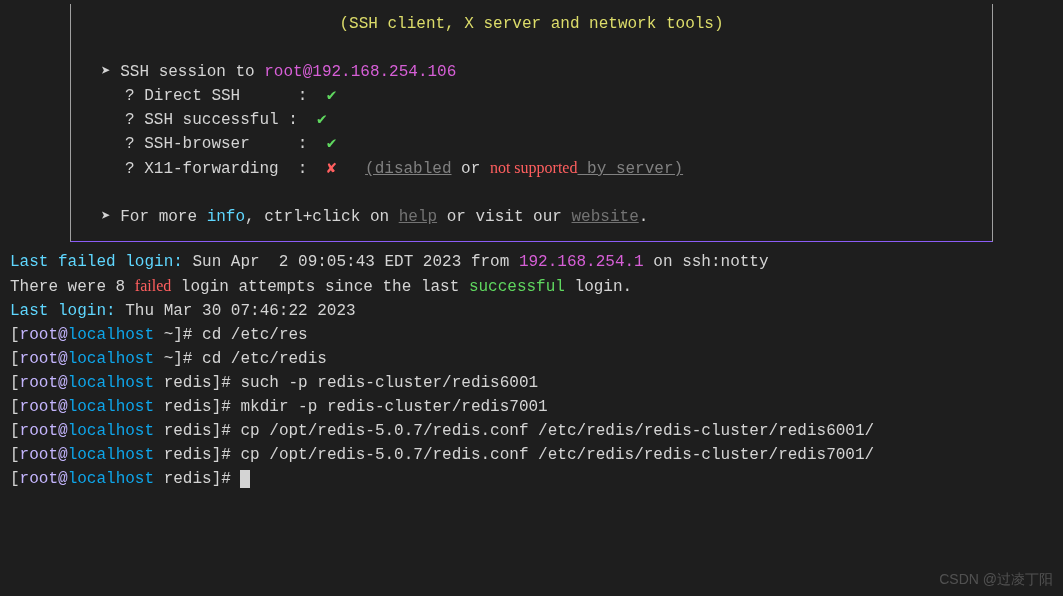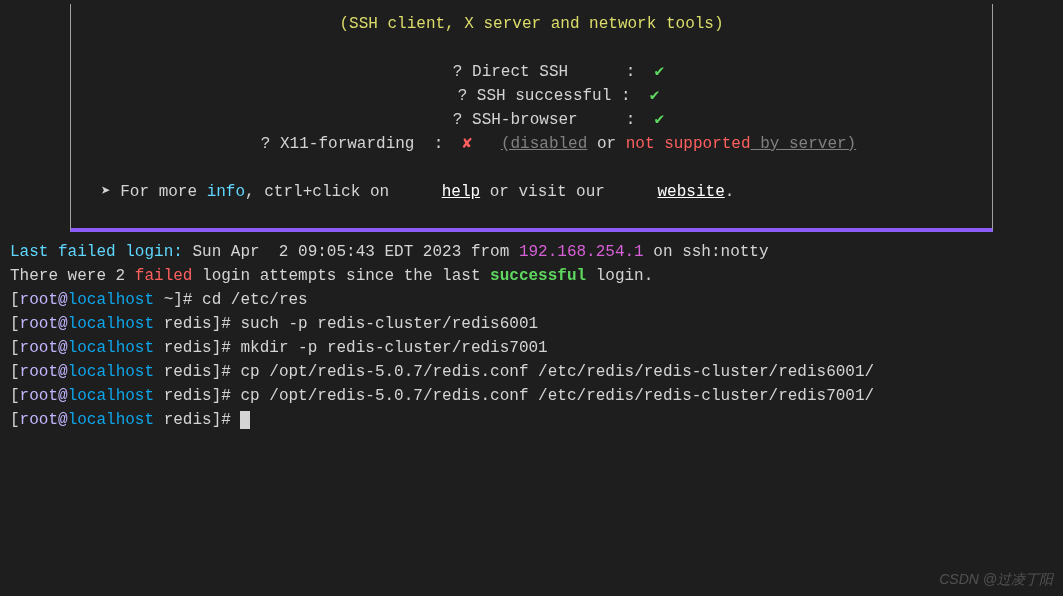--- a/index.html
+++ b/index.html
@@ -13,85 +13,87 @@
     width: 1063px;
     height: 596px;
     overflow: hidden;
   }
   .terminal {
     padding: 4px 10px;
   }
   .border-box {
     border-left: 1px solid #a0a0a0;
     border-right: 1px solid #a0a0a0;
-    border-bottom: 4px solid #8b5cf6;
+    border-bottom: 1px solid #8b5cf6;
     margin: 0 60px 8px 60px;
-    padding: 8px 0 24px 0;
+    padding: 8px 0 12px 0;
   }
   .center { text-align: center; }
   .yellow { color: #dcdc6a; }
   .white { color: #d4d4d4; }
   .cyan { color: #5fd7ff; }
   .magenta { color: #d75fd7; }
-  .green { color: #5fd75f; font-weight: bold; }
-  .red { color: #ff5f5f; }
+  .green { color: #5fd75f; font-weight: normal; }
+  .red { color: #ff5f5f; font-family: Liberation Serif, serif; }
   .gray { color: #808080; text-decoration: underline; }
-  .link { color: #ffffff; text-decoration: underline; margin-left: 43px; }
+  .link { color: #737373; text-decoration: underline; }
   .line { white-space: pre; }
   .indent1 { padding-left: 30px; }
-  .indent2 { padding-left: 54px; text-align: center; }
+  .indent2 { padding-left: 54px; }
   .check { color: #5fd75f; }
   .cross { color: #ff5f5f; }
   .prompt-user { color: #c4b5fd; }
   .prompt-host { color: #0ea5e9; }
   .cursor {
     display: inline-block;
     width: 10px;
     height: 18px;
     background: #d4d4d4;
     vertical-align: middle;
   }
   .watermark {
     position: fixed;
     bottom: 6px;
     right: 10px;
     color: rgba(200,200,200,0.3);
     font-size: 14px;
     font-family: sans-serif;
-    font-style: italic;
   }
 </style>
 </head>
 <body>
 
 <div class="terminal">
 
   <div class="border-box">
     <div class="line center yellow">(SSH client, X server and network tools)</div>
     <div class="line"> </div>
+    <div class="line indent1"><span class="white">➤ </span><span class="white">SSH session to </span><span class="magenta">root@192.168.254.106</span></div>
 
     <div class="line indent2"><span class="white">? </span><span class="white">Direct SSH</span><span>     </span><span class="white"> :  </span><span class="check">✔</span></div>
 
     <div class="line indent2"><span class="white">? </span><span class="white">SSH successful</span><span></span><span class="white"> :  </span><span class="check">✔</span></div>
 
     <div class="line indent2"><span class="white">? </span><span class="white">SSH-browser</span><span>    </span><span class="white"> :  </span><span class="check">✔</span></div>
 
     <div class="line indent2"><span class="white">? </span><span class="white">X11-forwarding</span><span> </span><span class="white"> :  </span><span class="cross">✘</span><span>   </span><span class="gray">(disabled</span><span class="white"> or </span><span class="red">not supported</span><span class="gray"> by server)</span></div>
 
     <div class="line"> </div>
     <div class="line indent1"><span class="white">➤ </span><span class="white">For more </span><span class="cyan">info</span><span class="white">, ctrl+click on </span><span class="link">help</span><span class="white"> or visit our </span><span class="link">website</span><span class="white">.</span></div>
   </div>
 
   <div class="line"><span class="cyan">Last failed login:</span><span class="white"> Sun Apr  2 09:05:43 EDT 2023 from </span><span class="magenta">192.168.254.1</span><span class="white"> on ssh:notty</span></div>
 
-  <div class="line"><span class="white">There were 2 </span><span class="red">failed</span><span class="white"> login attempts since the last </span><span class="green">successful</span><span class="white"> login.</span></div>
+  <div class="line"><span class="white">There were 8 </span><span class="red">failed</span><span class="white"> login attempts since the last </span><span class="green">successful</span><span class="white"> login.</span></div>
 
+  <div class="line"><span class="cyan">Last login:</span><span class="white"> Thu Mar 30 07:46:22 2023</span></div>
 
   <div id="cmd-lines">
       <div class="line"><span class="white">[</span><span class="prompt-user">root@</span><span class="prompt-host">localhost</span><span class="white"> ~]# </span><span class="white">cd /etc/res</span></div>
+      <div class="line"><span class="white">[</span><span class="prompt-user">root@</span><span class="prompt-host">localhost</span><span class="white"> ~]# </span><span class="white">cd /etc/redis</span></div>
       <div class="line"><span class="white">[</span><span class="prompt-user">root@</span><span class="prompt-host">localhost</span><span class="white"> redis]# </span><span class="white">such -p redis-cluster/redis6001</span></div>
       <div class="line"><span class="white">[</span><span class="prompt-user">root@</span><span class="prompt-host">localhost</span><span class="white"> redis]# </span><span class="white">mkdir -p redis-cluster/redis7001</span></div>
       <div class="line"><span class="white">[</span><span class="prompt-user">root@</span><span class="prompt-host">localhost</span><span class="white"> redis]# </span><span class="white">cp /opt/redis-5.0.7/redis.conf /etc/redis/redis-cluster/redis6001/</span></div>
       <div class="line"><span class="white">[</span><span class="prompt-user">root@</span><span class="prompt-host">localhost</span><span class="white"> redis]# </span><span class="white">cp /opt/redis-5.0.7/redis.conf /etc/redis/redis-cluster/redis7001/</span></div>
       <div class="line"><span class="white">[</span><span class="prompt-user">root@</span><span class="prompt-host">localhost</span><span class="white"> redis]# </span><span class="white"></span><span class="cursor"></span></div>
     </div>
 
 </div>
 
 <div class="watermark">CSDN @过凌丁阳</div>

